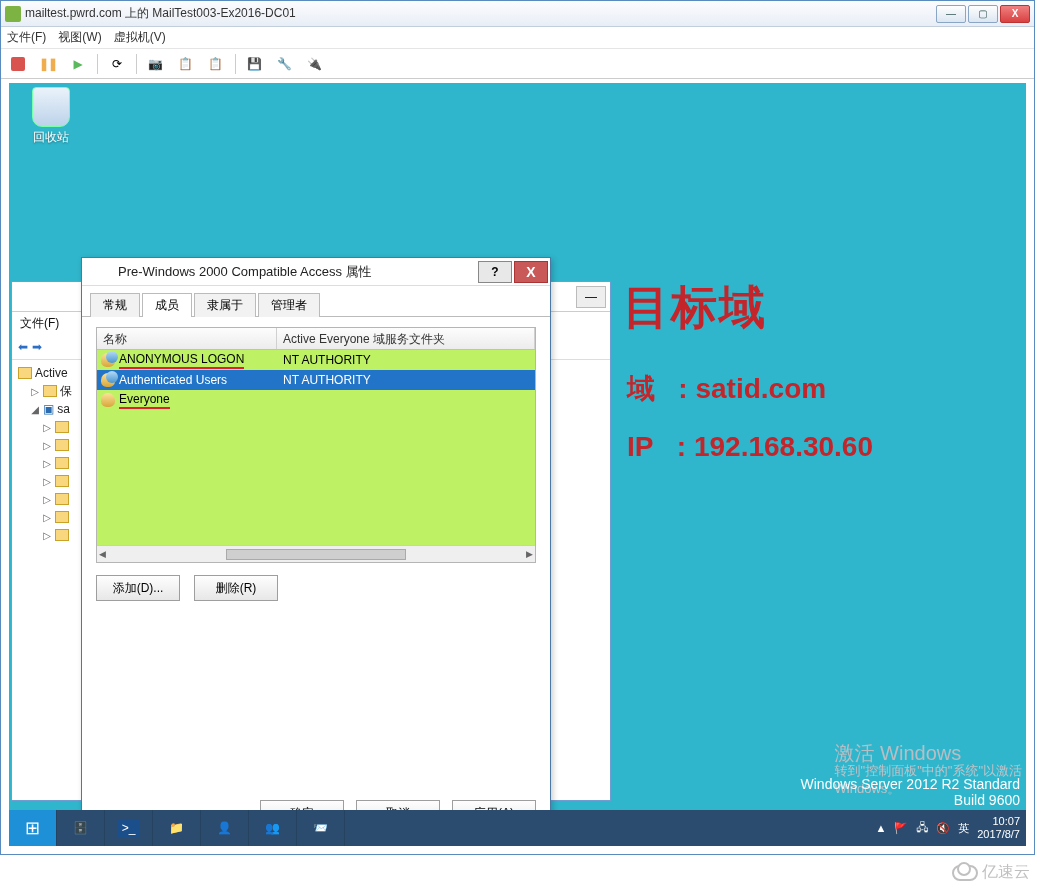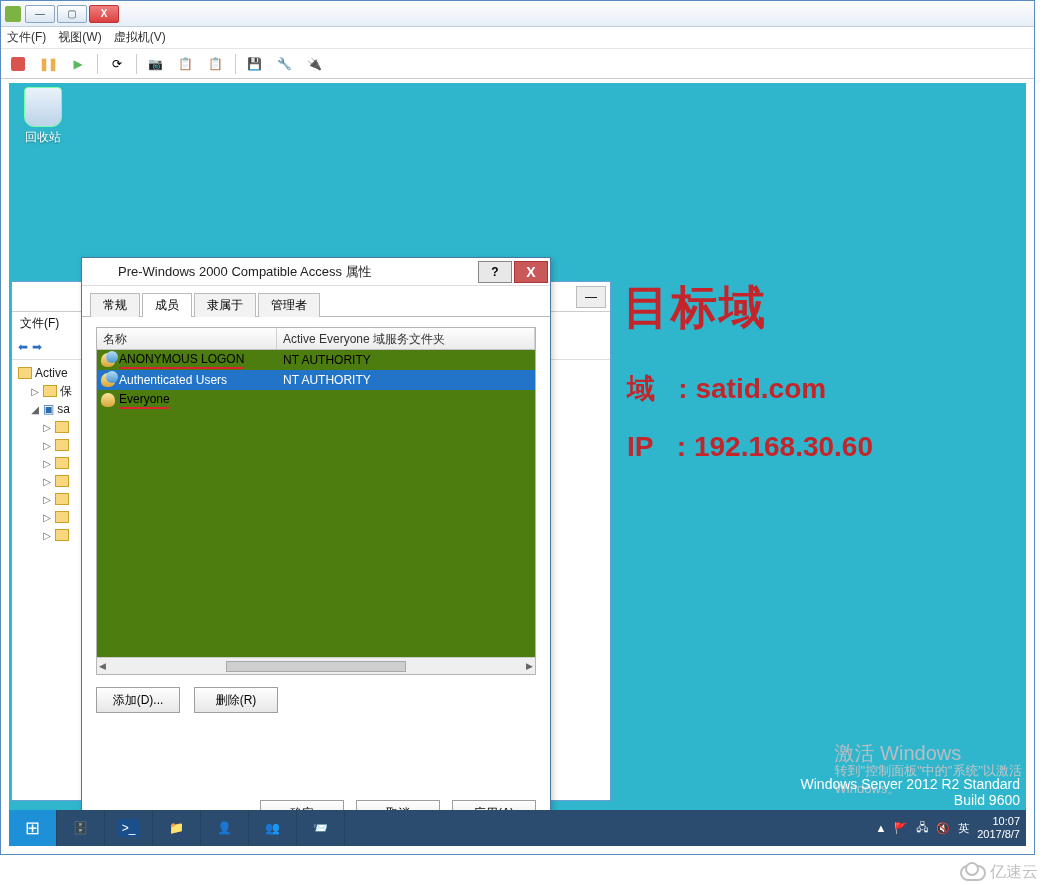--- a/index.html
+++ b/index.html
@@ -18,21 +18,21 @@
 .vm-toolbar { height: 30px; display: flex; align-items: center; padding: 0 6px; gap: 8px; border-bottom: 1px solid #ccc; }
 .tb-btn { width: 22px; height: 22px; border: 1px solid transparent; display: flex; align-items: center; justify-content: center; border-radius: 2px; }
 .tb-btn.stop { background: #d9534f; width:14px; height:14px; }
 .tb-btn.pause { color: #f0ad4e; font-weight: bold; letter-spacing: -1px; }
 .tb-btn.play { color: #5cb85c; }
 .tb-sep { width: 1px; height: 20px; background: #ccc; }
 
 
 .guest { position: relative; width: 100%; height: calc(100% - 78px); background: #2fb6cc; overflow: hidden; }
 .guest-chrome { position:absolute; inset:0; border: 8px solid #fff; border-top-width:4px; pointer-events:none;}
-.desktop-icon { position: absolute; top: 8px; left: 14px; text-align: center; color: #fff; text-shadow: 0 1px 2px #0006; font-size: 12px; width: 56px; }
+.desktop-icon { position: absolute; top: 8px; left: 22px; text-align: center; color: #fff; text-shadow: 0 1px 2px #0006; font-size: 12px; width: 56px; }
 .desktop-icon .bin { width: 38px; height: 40px; margin: 0 auto 2px; background: linear-gradient(#eaf2fa,#bcd3ea); border-radius: 4px 4px 10px 10px; border: 1px solid #7fa; position: relative; }
 
 
 .ad-window { position: absolute; left: 10px; top: 202px; width: 600px; height: 520px; background: #fff; border: 1px solid #6d9dd1; }
 .ad-head { height: 30px; background: #fff; border-bottom: 1px solid #ccc; display: flex; align-items:center; justify-content: flex-end; padding-right:4px; gap:2px;}
 .ad-head .hbtn { width:30px; height:22px; background:#eee; border:1px solid #bbb; display:flex; align-items:center; justify-content:center; }
 .ad-head .hbtn.x { background:#c95858; color:#fff; font-weight:bold; border-color:#a33;}
 .ad-menubar { height:22px; padding:0 8px; display:flex; align-items:center; color:#111;}
 .ad-nav { height:26px; padding:0 6px; display:flex; align-items:center; gap:4px; border-bottom:1px solid #ddd;}
 .ad-nav .arrow { color:#2d6fc4;}
@@ -51,21 +51,21 @@
 .prop-title { height: 28px; background: #fff; display: flex; align-items: center; padding-left: 36px; border-bottom: 1px solid #ddd; }
 .prop-title .ttxt { flex: 1; font-size: 13px; color: #222; }
 .prop-title .pbtn { width: 34px; height: 22px; border: 1px solid #888; background: #e8e8e8; display: flex; align-items: center; justify-content: center; font-weight: bold; margin-right:2px;}
 .prop-title .pbtn.x { background: #c95858; color: #fff; border-color: #a33; font-size:14px;}
 .tabs { display: flex; padding: 6px 8px 0; border-bottom: 1px solid #bbb; }
 .tab { padding: 3px 12px; border: 1px solid #bbb; border-bottom: none; background: #f2f2f2; font-size: 12px; margin-right: 2px; position: relative; top: 1px; }
 .tab.active { background: #fff; }
 .prop-body { padding: 10px 14px; }
 .members-label { margin-bottom: 6px; display: block; color: #222; }
 
-.memtable { border: 1px solid #b5b5b5; width: 100%; height: 348px; position: relative; background: #4d7c0f; overflow: hidden; }
+.memtable { border: 1px solid #b5b5b5; width: 100%; height: 236px; position: relative; background: #bef264; overflow: hidden; }
 .memtable .hdr { display: flex; background: linear-gradient(#fdfdfd,#ececec); border-bottom: 1px solid #c0c0c0; height: 22px; }
 .memtable .hdr div { padding: 3px 6px; font-size: 12px; color: #333; border-right: 1px solid #d0d0d0; }
 .memtable .col1 { width: 180px; } .memtable .col2 { flex: 1; }
 .memtable .mrow { display: flex; height: 20px; align-items: center; }
 .memtable .mrow.sel { background: #2174c8; color: #fff; }
 .memtable .mrow .col1 { display: flex; align-items: center; gap: 4px; padding-left: 4px; width:180px;text-align:right;}
 .memtable .mrow .col2 { padding-left: 6px; flex: 1; }
 .uicon { width: 14px; height: 14px; border-radius: 50% 50% 40% 40%; background: linear-gradient(#fbe29a,#d8a63a); display: inline-block; position: relative; }
 .uicon.multi::after{content:""; position:absolute; left:5px; top:-2px; width:12px; height:12px; border-radius:50%; background:linear-gradient(#b5dcf6,#4a96d1);}
 .memtable .underline { border-bottom: 2px solid #d23; display: inline-block; padding-bottom:1px;}
@@ -88,30 +88,31 @@
 .osver { position: absolute; right: 14px; bottom: 46px; color: #fff; text-align: right; font-size: 14px; }
 
 
 .taskbar { position: absolute; left: 8px; right: 8px; bottom: 8px; height: 36px; background: #2b4b6f; display: flex; align-items: center; }
 .taskbar .tbi { width: 48px; height: 100%; display: flex; align-items: center; justify-content: center; border-right: 1px solid #254260; }
 .taskbar .tbi svg, .taskbar .tbi span { color: #fff; }
 .tray { margin-left: auto; display: flex; align-items: center; gap: 8px; padding: 0 6px; color: #fff; font-size: 11px; }
 .tray .clock { text-align: right; line-height: 13px; }
 
 
-.site-wm { position: absolute; right: 4px; bottom: 2px; color: #c0c0c0; font-size: 16px; display:flex; align-items:center; gap:4px;}
+.site-wm { position: absolute; right: 12px; bottom: 2px; color: #c0c0c0; font-size: 16px; display:flex; align-items:center; gap:4px;}
 .site-wm .cloud { width:26px; height:16px; border:2px solid #c0c0c0; border-radius:10px; position:relative;}
 .site-wm .cloud::before{content:""; position:absolute; width:10px; height:10px; border:2px solid #c0c0c0; border-radius:50%; left:3px; top:-5px; background:#fff;}
 </style>
 </head>
 <body>
 
 <div class="vm-window">
   <div class="vm-titlebar">
     <span class="t-icon"></span>
+    <span class="title">mailtest.pwrd.com 上的 MailTest003-Ex2016-DC01</span>
     <div class="win-btns">
       <div class="win-btn">—</div>
       <div class="win-btn">▢</div>
       <div class="win-btn close">X</div>
     </div>
   </div>
   <div class="vm-menubar">
     <span>文件(F)</span>
     <span>视图(W)</span>
     <span>虚拟机(V)</span>

